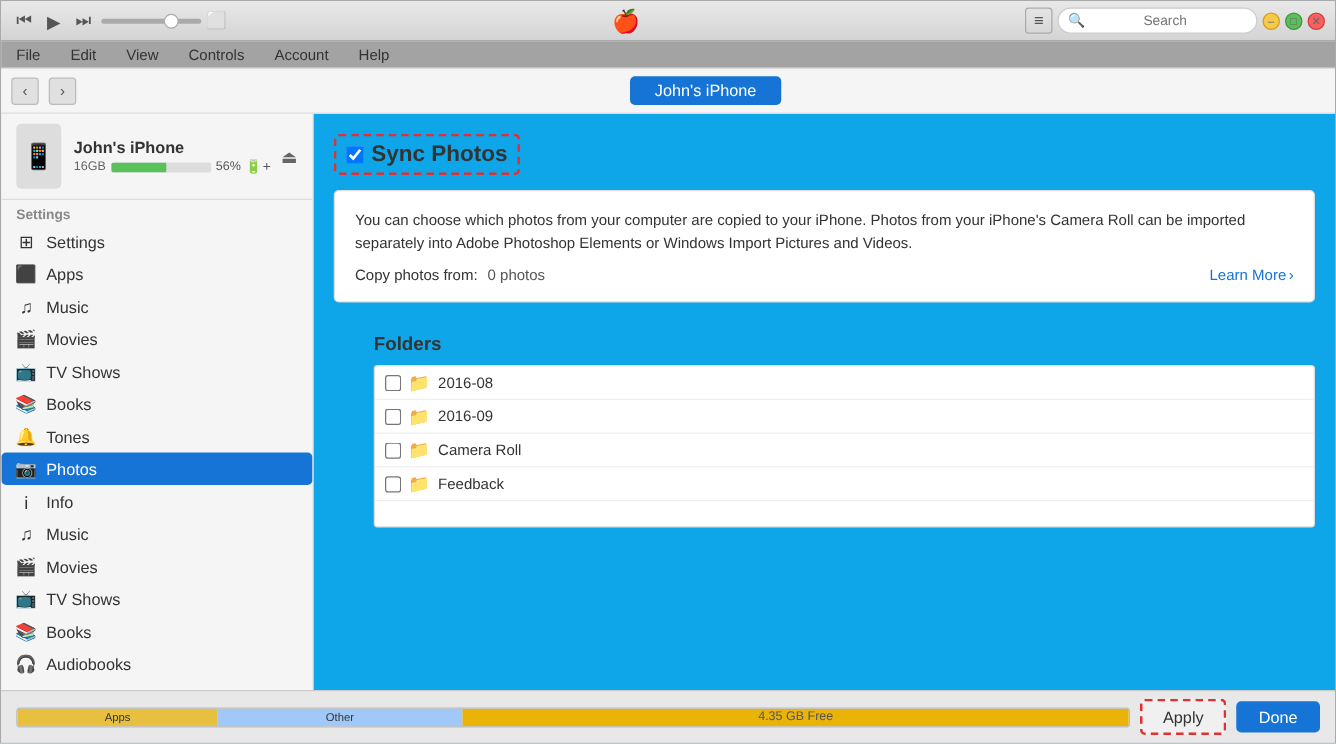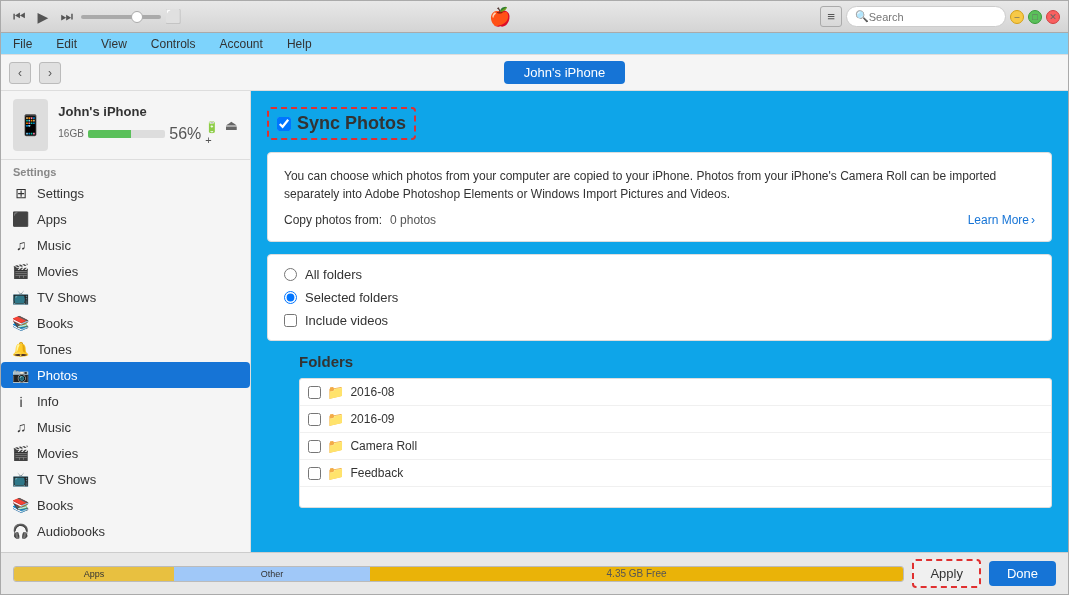--- a/index.html
+++ b/index.html
@@ -10,66 +10,66 @@
     
     .titlebar { height: 32px; background: linear-gradient(to bottom, #e8e8e8, #d4d4d4); border-bottom: 1px solid #aaa; display: flex; align-items: center; padding: 0 8px; justify-content: space-between; }
     .titlebar-controls { display: flex; gap: 4px; align-items: center; }
     .transport-btn { background: none; border: none; cursor: pointer; font-size: 14px; color: #555; padding: 2px 4px; }
     .volume-slider { width: 80px; height: 4px; background: #aaa; border-radius: 2px; position: relative; }
     .volume-thumb { width: 12px; height: 12px; background: white; border: 1px solid #aaa; border-radius: 50%; position: absolute; top: -4px; left: 50px; }
     .airplay-btn { background: none; border: none; cursor: pointer; color: #555; }
     .apple-logo { font-size: 18px; color: #555; }
     .search-area { display: flex; align-items: center; gap: 4px; }
     .search-box { display: flex; align-items: center; background: white; border: 1px solid #ccc; border-radius: 12px; padding: 3px 8px; width: 160px; }
-    .search-box input { border: none; outline: none; font-size: 11px; width: 120px; background: transparent; }
+    .search-box input { border: none; outline: none; font-size: 11px; width: 120px; background: transparent; margin-left: 46px; }
     .window-controls { display: flex; gap: 4px; }
     .win-btn { width: 14px; height: 14px; border-radius: 50%; border: 1px solid #aaa; background: #ddd; cursor: pointer; font-size: 9px; display: flex; align-items: center; justify-content: center; color: #666; }
     .win-btn.minimize { background: #f7c948; border-color: #d4a017; }
     .win-btn.maximize { background: #5ac05a; border-color: #3a9a3a; }
     .win-btn.close { background: #f96060; border-color: #d04040; }
     .list-btn { background: none; border: 1px solid #aaa; border-radius: 3px; padding: 2px 6px; cursor: pointer; color: #555; }
 
     
-    .menubar { height: 22px; background: #7dd3fc; border-bottom: 1px solid #ddd; display: flex; align-items: center; padding: 0 8px; gap: 16px; }
+    .menubar { height: 22px; background: #a3a3a3; border-bottom: 1px solid #ddd; display: flex; align-items: center; padding: 0 8px; gap: 16px; }
     .menubar span { font-size: 12px; cursor: pointer; color: #333; padding: 2px 4px; }
 
     
     .navbar { height: 36px; background: #f5f5f5; border-bottom: 1px solid #ddd; display: flex; align-items: center; padding: 0 8px; gap: 8px; }
     .nav-btn { background: #e0e0e0; border: 1px solid #bbb; border-radius: 3px; padding: 3px 8px; cursor: pointer; font-size: 12px; color: #555; }
     .device-badge { background: #1674d6; color: white; border: none; border-radius: 4px; padding: 4px 20px; font-size: 13px; font-weight: 500; cursor: pointer; margin: 0 auto; }
 
     
     .main { display: flex; flex: 1; overflow: hidden; }
 
     
     .sidebar { width: 250px; background: #f5f5f5; border-right: 1px solid #ddd; overflow-y: auto; padding-bottom: 8px; }
     .device-info { display: flex; align-items: center; padding: 8px 12px; border-bottom: 1px solid #ddd; }
     .device-icon { width: 36px; height: 52px; background: #ddd; border-radius: 4px; margin-right: 10px; position: relative; overflow: hidden; display: flex; align-items: center; justify-content: center; font-size: 20px; }
     .device-name { font-weight: bold; font-size: 13px; color: #333; }
     .eject-btn { margin-left: auto; background: none; border: none; cursor: pointer; font-size: 14px; color: #666; }
     .storage-bar-wrap { display: flex; align-items: center; gap: 4px; margin-top: 2px; }
     .storage-label { font-size: 10px; color: #666; }
     .storage-bar { width: 80px; height: 8px; background: #ddd; border-radius: 2px; overflow: hidden; display: flex; }
     .storage-used { width: 56%; background: #5ac05a; }
-    .storage-pct { font-size: 16px; color: #555; }
+    .storage-pct { font-size: 10px; color: #555; }
 
     .sidebar-section { padding: 6px 12px 2px 12px; font-size: 11px; color: #888; font-weight: bold; text-transform: none; letter-spacing: 0; }
     .sidebar-item { display: flex; align-items: center; padding: 5px 12px; cursor: pointer; color: #333; font-size: 13px; gap: 8px; }
     .sidebar-item.active { background: #1674d6; color: white; border-radius: 4px; }
     .sidebar-item .item-icon { width: 16px; height: 16px; display: flex; align-items: center; justify-content: center; font-size: 14px; flex-shrink: 0; }
 
     
     .content { flex: 1; overflow-y: auto; padding: 16px; background: #0ea5e9; }
 
     .sync-header { display: flex; align-items: center; gap: 8px; margin-bottom: 12px; }
     .sync-checkbox { width: 14px; height: 14px; cursor: pointer; }
     .sync-title { font-size: 18px; font-weight: bold; color: #333; }
     .sync-box-outline { border: 2px dashed #e03030; border-radius: 4px; padding: 4px 8px; display: inline-flex; align-items: center; gap: 6px; }
 
-    .info-box { background: white; border: 1px solid #ddd; border-radius: 4px; padding: 14px 16px; margin-bottom: 12px; }
+    .info-box { background: white; border: 1px solid #ddd; border-radius: 4px; padding: 14px 16px; margin-bottom: 25px; }
     .info-text { font-size: 12px; color: #333; line-height: 1.5; margin-bottom: 10px; }
 
     .copy-row { display: flex; align-items: center; gap: 8px; font-size: 12px; color: #333; }
     .copy-label { }
     .dropdown-wrap { border: 2px dashed #e03030; border-radius: 4px; display: inline-flex; align-items: center; }
     .dropdown { border: 1px solid #ccc; border-radius: 3px; padding: 2px 6px; font-size: 12px; background: white; cursor: pointer; appearance: auto; }
     .photo-count { color: #555; }
     .learn-more { margin-left: auto; color: #1674d6; font-size: 12px; text-decoration: none; cursor: pointer; display: flex; align-items: center; gap: 2px; }
 
     .folders-options { background: white; border: 1px solid #ddd; border-radius: 4px; padding: 12px 16px; margin-bottom: 12px; }
@@ -235,34 +235,20 @@
         <div class="copy-row">
           <span class="copy-label">Copy photos from:</span>
           <span class="photo-count">0 photos</span>
           <a class="learn-more">
             <span>Learn More</span>
             <span>›</span>
           </a>
         </div>
       </div>
 
-      <div class="folders-options">
-        <div class="radio-row">
-          <input type="radio" name="folder-choice" id="all-folders" style="">
-          <label for="all-folders">All folders</label>
-        </div>
-        <div class="radio-row">
-          <input type="radio" name="folder-choice" id="selected-folders" checked="" style="">
-          <label for="selected-folders">Selected folders</label>
-        </div>
-        <div class="checkbox-row">
-          <input type="checkbox" id="include-videos" style="">
-          <label for="include-videos">Include videos</label>
-        </div>
-      </div>
 
       <div class="folders-section">
         <div class="folders-title">Folders</div>
         <div class="folders-list">
           <div class="folder-item">
             <input type="checkbox" style="">
             <span class="folder-icon">📁</span>
             <span>2016-08</span>
           </div>
           <div class="folder-item">

